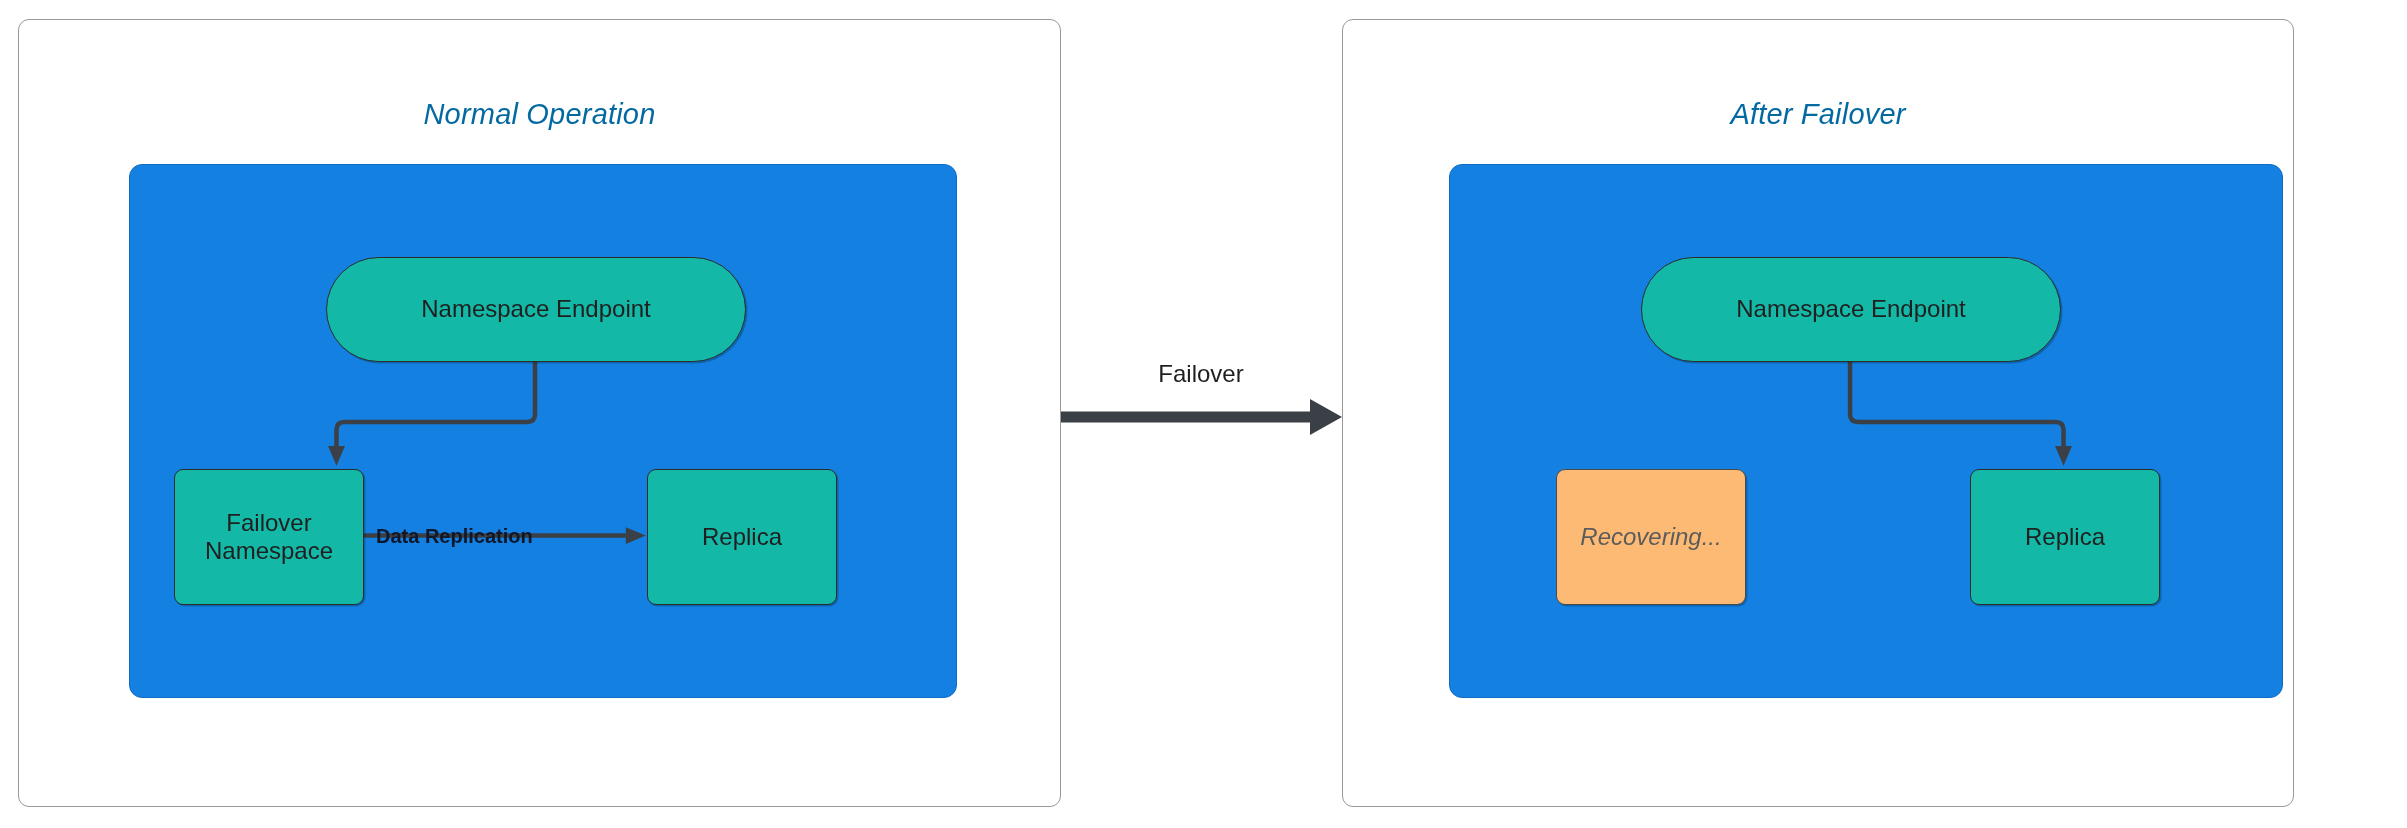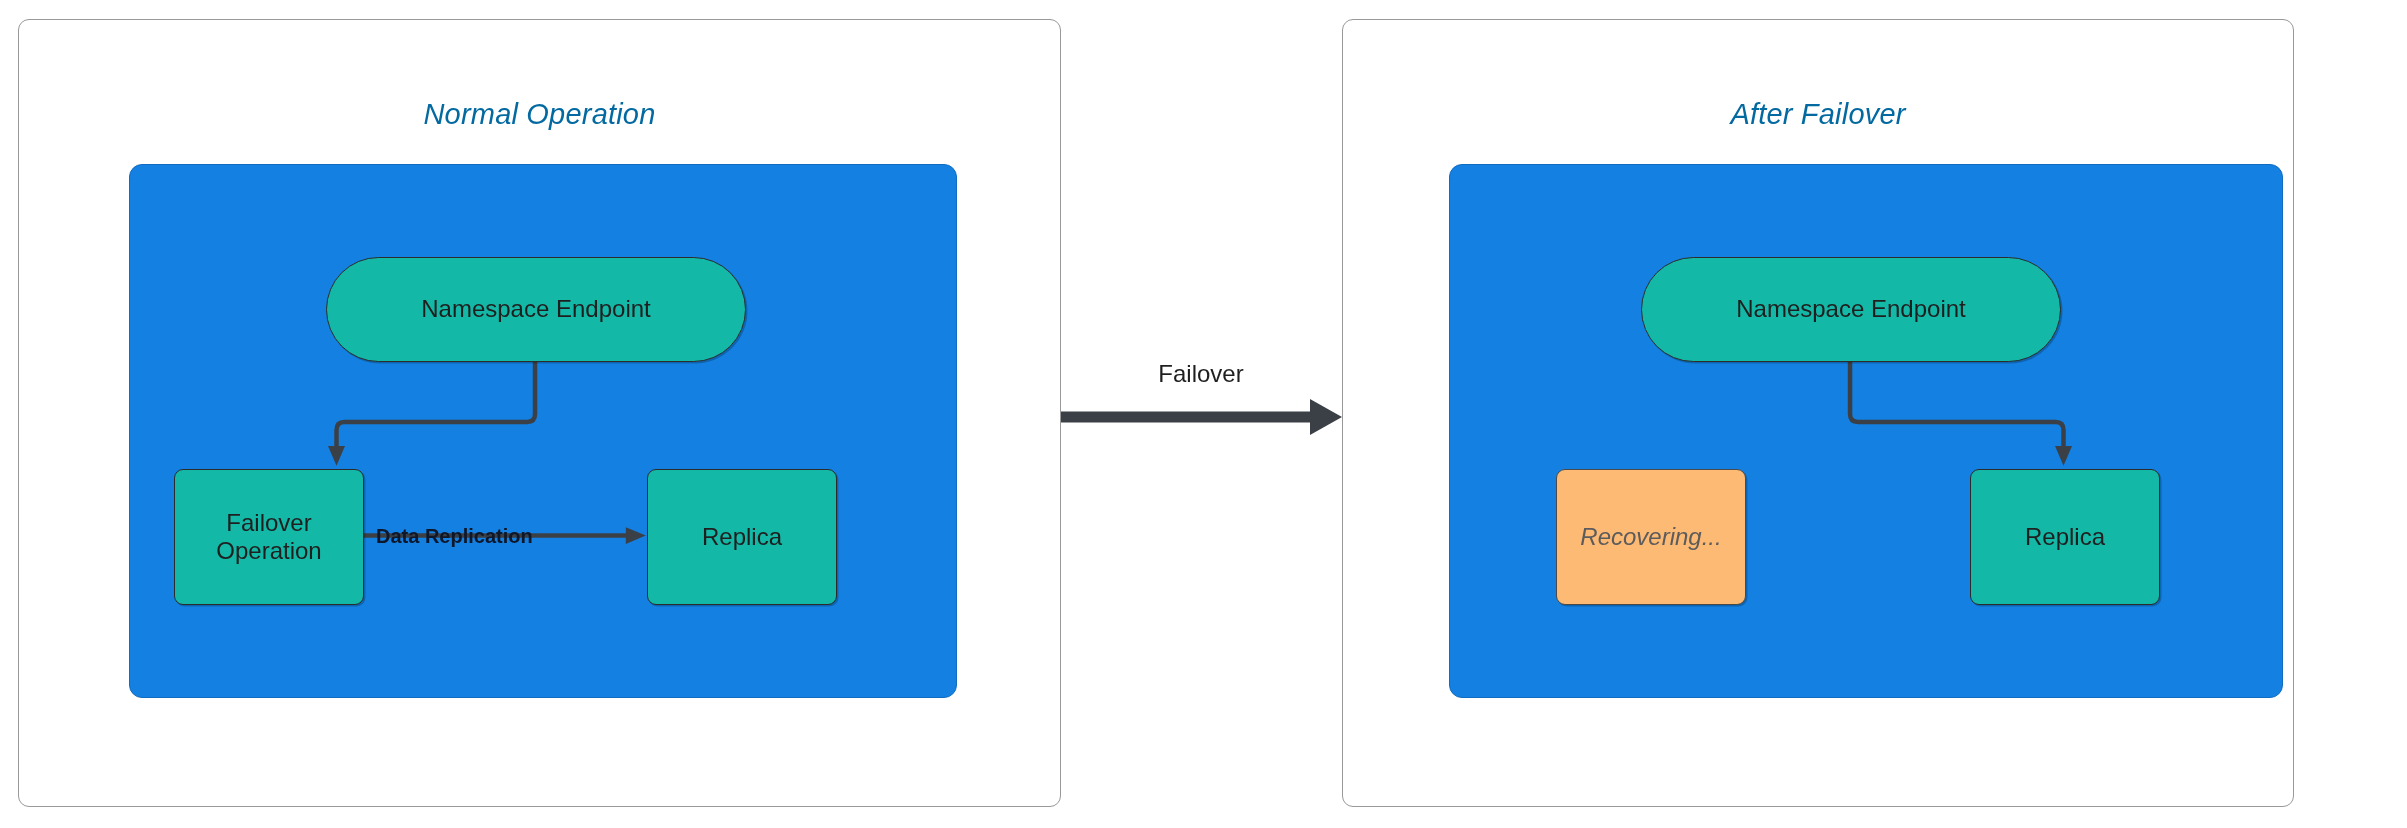--- a/index.html
+++ b/index.html
@@ -66,21 +66,21 @@
       <path d="M 517,372 L 497,363.5 L 497,380.5 Z" fill="#3b4046"></path>
     </svg>
 
     <div class="repl-label">Data Replication</div>
 
     <div class="node pill" id="pill-left">
       <span>Namespace Endpoint</span>
     </div>
 
     <div class="node rect" id="box-primary">
-      <span><span>Failover</span><br><span>Operation</span></span>
+      <span><span>Failover</span><br><span>Namespace</span></span>
     </div>
 
     <div class="node rect" id="box-replica-left">
       <span>Replica</span>
     </div>
 
   </div>
 </div>
 
 <div id="failover-wrap">

